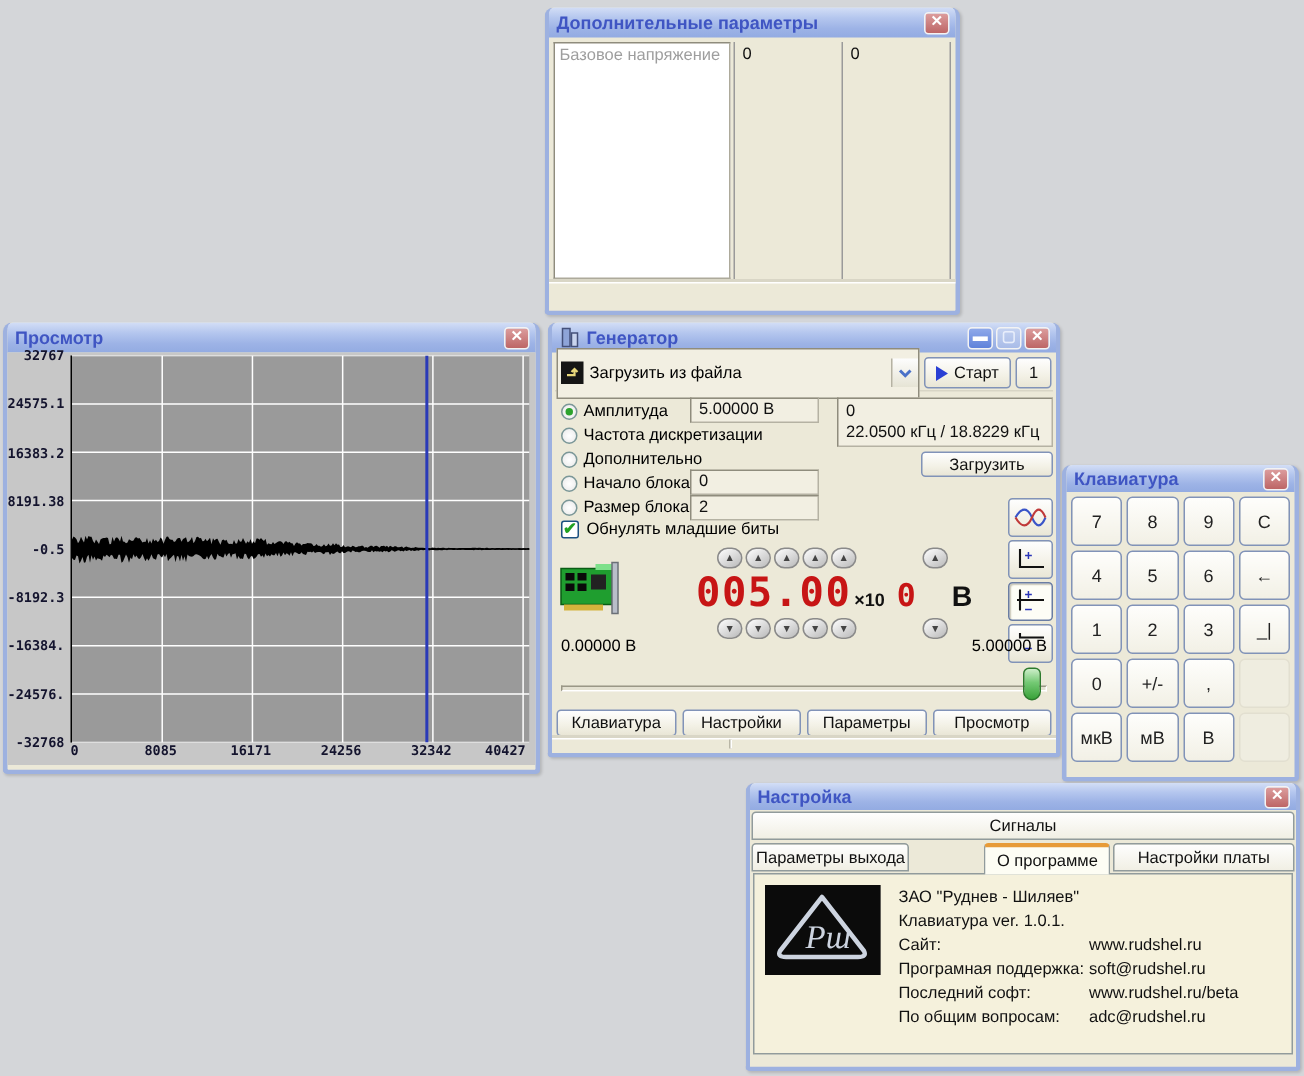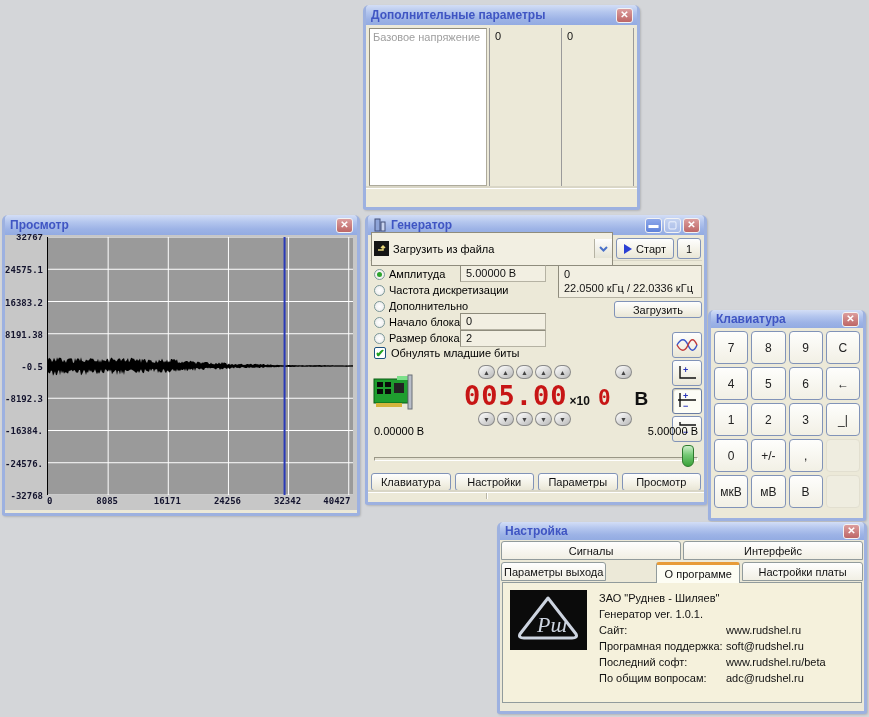--- a/index.html
+++ b/index.html
@@ -106,21 +106,21 @@
 </div>
 
 <div class="win" id="win-viewer">
   <div class="titlebar">
     <span>Просмотр</span>
     <span class="tspace"></span>
     <span class="cap-btn cap-close">✕</span>
   </div>
   <div class="client" id="viewer-client">
     <div class="ylabels" id="y-labels">
-        <div style="top: -4px; font-family: Liberation Mono, monospace;">32767</div>
+        <div style="top: -4px;">32767</div>
         <div style="top: 28.2501px;">24575.1</div>
         <div style="top: 60.5002px;">16383.2</div>
         <div style="top: 92.75px;">8191.38</div>
         <div style="top: 125px;">-0.5</div>
         <div style="top: 157.25px; padding-left: 12px;">-8192.3</div>
         <div style="top: 189.499px;">-16384.</div>
         <div style="top: 221.75px;">-24576.</div>
         <div style="top: 254px;">-32768</div>
       </div>
     <div class="plot-area" id="plot-area"><svg width="305" height="258">
@@ -213,21 +213,21 @@
           <span>Размер блока</span>
         </div>
       </div>
 
     <div class="field" style="left:92px; top:30px; width:86px;">5.00000 В</div>
     <div class="field" style="left:92px; top:78px; width:86px;">0</div>
     <div class="field" style="left:92px; top:95px; width:86px;">2</div>
 
     <div class="field" style="left:190px; top:30px; width:144px; height:33px; line-height:14px;">
       <span>0</span><br>
-      <span>22.0500 кГц / 22.0336 кГц</span>
+      <span>22.0500 кГц / 18.8229 кГц</span>
     </div>
     <div class="xp-btn" style="position:absolute; left:246px; top:66px; width:88px; height:17px;">Загрузить</div>
 
     <div style="position:absolute; left:6px; top:112px; display:flex; align-items:center; gap:5px;">
       <span class="chk">✔</span>
       <span>Обнулять младшие биты</span>
     </div>
 
     <svg style="position:absolute; left:4px; top:138px;" width="46" height="44">
       <rect x="2" y="6" width="34" height="24" fill="#1f9e2f" stroke="#0a5c14"></rect>
@@ -344,38 +344,37 @@
 
 <div class="win" id="win-set">
   <div class="titlebar" style="height:18px;">
     <span>Настройка</span>
     <span class="tspace"></span>
     <span class="cap-btn cap-close">✕</span>
   </div>
   <div class="client" id="set-client">
     <div class="tabs-row" id="tabs-row1">
         <div class="tab" style="flex: 1 1 0%;">Сигналы</div>
-        <div class="tab" style="flex: 1 1 0%;">Интерфейс</div>
       </div>
     <div class="tabs-row" id="tabs-row2" style="margin-top:1px;">
         <div class="tab" style="width: 34%;">Параметры выхода</div>
         <div class="tab active" style="width: 27%; margin-left: 48px;">О программе</div>
         <div class="tab" style="width: 39%;">Настройки платы</div>
       </div>
     <div class="set-content">
       <div class="logo-box">
         <svg width="77" height="60">
           <rect width="77" height="60" fill="#0b0b0b"></rect>
           <path d="M38 8 L66 44 Q68 48 62 48 L14 48 Q8 48 10 44 Z" fill="none" stroke="#cdd4e0" stroke-width="3" stroke-linejoin="round"></path>
           <text x="27" y="42" font-size="22" font-style="italic" fill="#cdd4e0" font-family="Liberation Serif, serif">Рш</text>
         </svg>
       </div>
       <div class="about-text">
         <div class="about-line">ЗАО "Руднев - Шиляев"</div>
-        <div class="about-line">Генератор ver. 1.0.1.</div>
+        <div class="about-line">Клавиатура ver. 1.0.1.</div>
         <div id="about-rows">
             <div class="about-row">
               <span>Сайт:</span>
               <span>www.rudshel.ru</span>
             </div>
             <div class="about-row">
               <span>Програмная поддержка:</span>
               <span>soft@rudshel.ru</span>
             </div>
             <div class="about-row">

